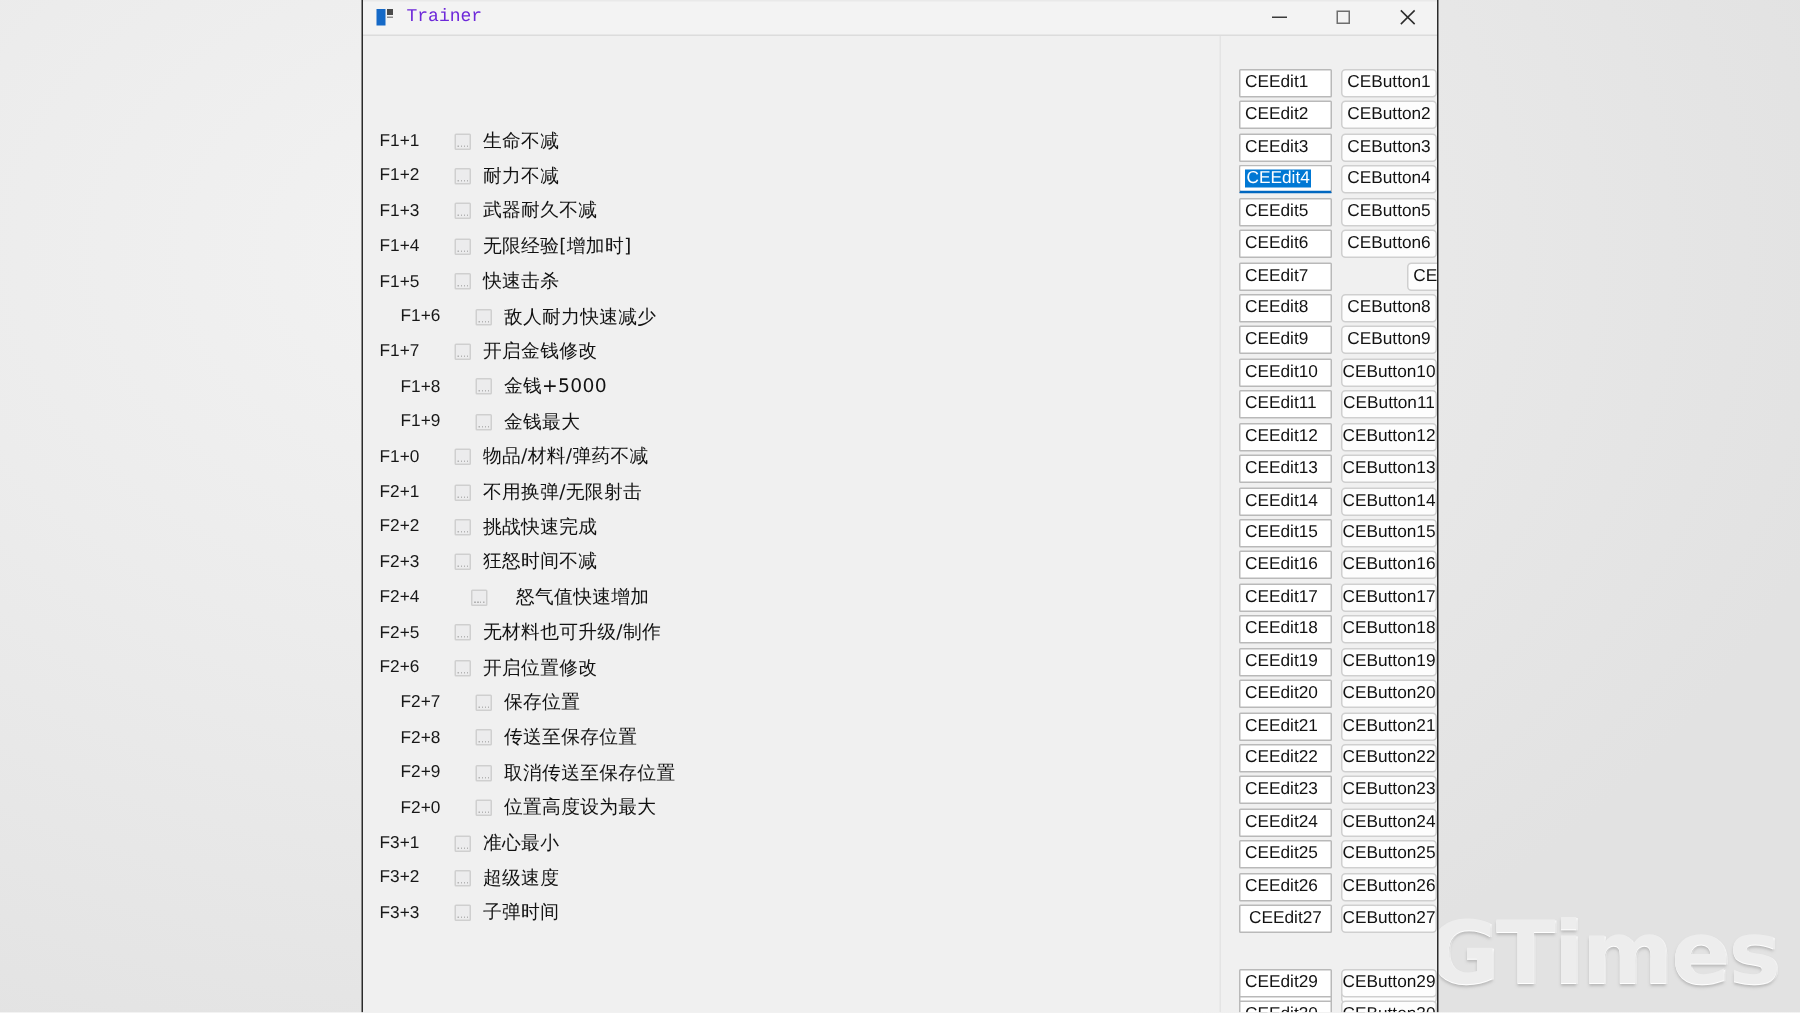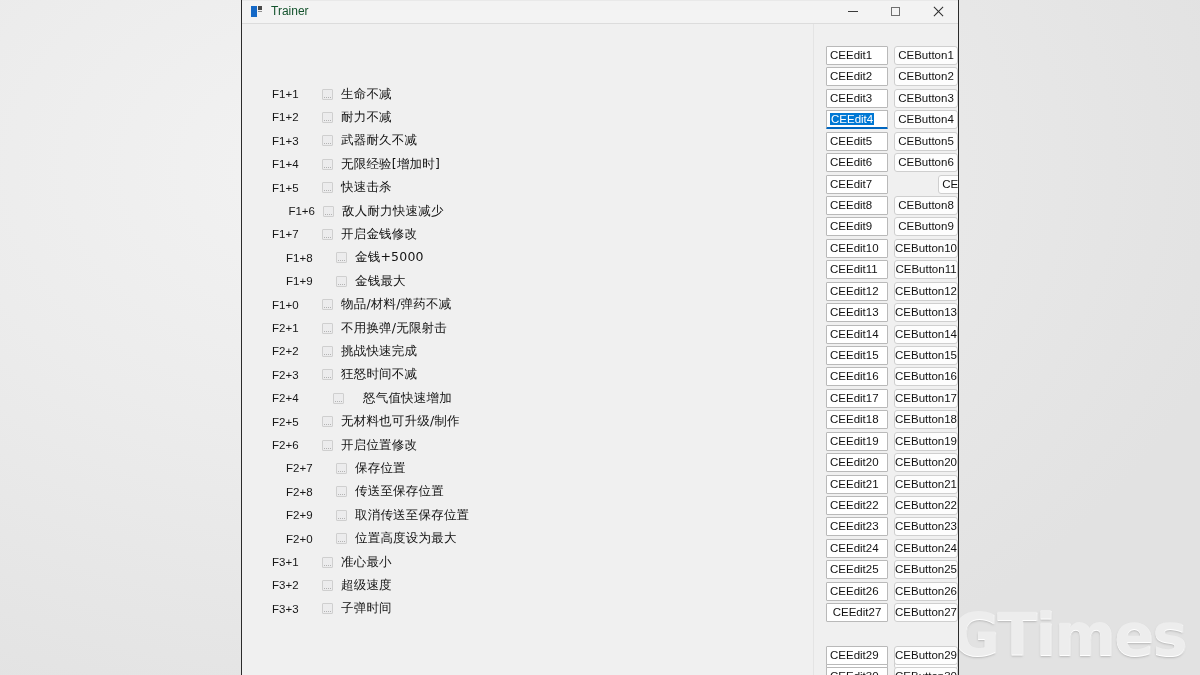--- a/index.html
+++ b/index.html
@@ -79,22 +79,22 @@
     width: 4px; height: 4px;
     background: #4a4a4a;
   }
   .app-icon .sq-dark2 {
     position: absolute; left: 7px; top: 5px;
     width: 4px; height: 1px;
     background: #8d8d8d;
   }
   #title-text {
     font-size: 12px;
-    color: #14532d;
-    font-family: Liberation Sans, sans-serif;
+    color: #6d28d9;
+    font-family: Liberation Mono, monospace;
     line-height: 23px;
   }
   #wincontrols {
     margin-left: auto;
     display: flex;
     height: 23px;
   }
   .wc {
     width: 42px; height: 23px;
     display: flex; align-items: center; justify-content: center;
@@ -141,21 +141,20 @@
     display: flex;
     align-items: center;
     white-space: nowrap;
   }
   .hotkey {
     font-size: 11.5px;
     color: #171717;
     font-family: "Liberation Sans", sans-serif;
     width: 42px;
     flex: 0 0 auto;
-    margin-left: 19px;
   }
   .cbox {
     width: 11px; height: 11px;
     background: #ececed;
     border: 1px solid #cfcfcf;
     box-sizing: border-box;
     margin-left: 8px;
     margin-right: 8px;
     flex: 0 0 auto;
     position: relative;
@@ -296,21 +295,21 @@
           <div class="cheat-row" style="top: 131.2px; left: 11px;">
             <span class="hotkey">F1+4</span>
             <span class="cbox"></span>
             <span class="cheat-label">无限经验[增加时]</span>
           </div>
           <div class="cheat-row" style="top: 154.6px; left: 11px;">
             <span class="hotkey">F1+5</span>
             <span class="cbox"></span>
             <span class="cheat-label">快速击杀</span>
           </div>
-          <div class="cheat-row" style="top: 178px; left: 12px; text-align: right;">
+          <div class="cheat-row" style="top: 178px; left: 25px;">
             <span class="hotkey">F1+6</span>
             <span class="cbox"></span>
             <span class="cheat-label">敌人耐力快速减少</span>
           </div>
           <div class="cheat-row" style="top: 201.4px; left: 11px;">
             <span class="hotkey">F1+7</span>
             <span class="cbox"></span>
             <span class="cheat-label">开启金钱修改</span>
           </div>
           <div class="cheat-row" style="top: 224.8px; left: 25px;">

